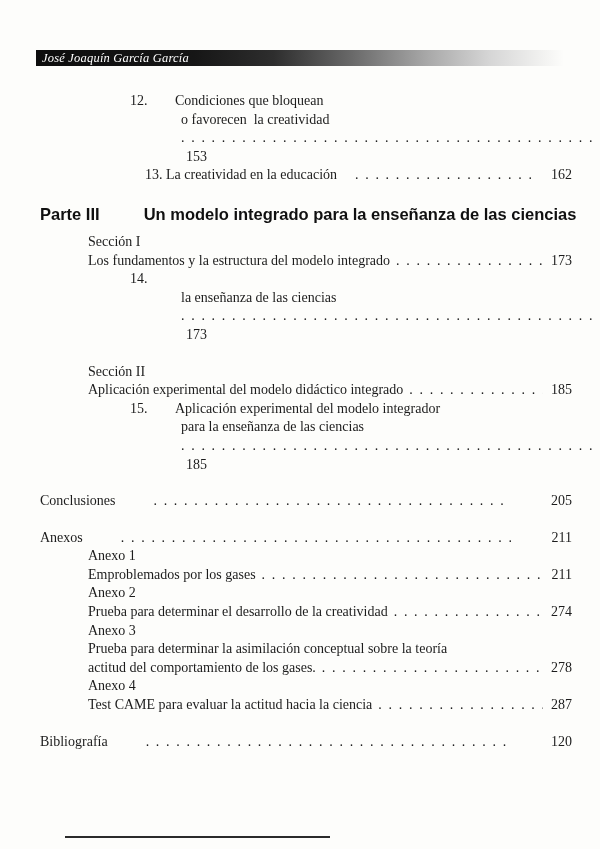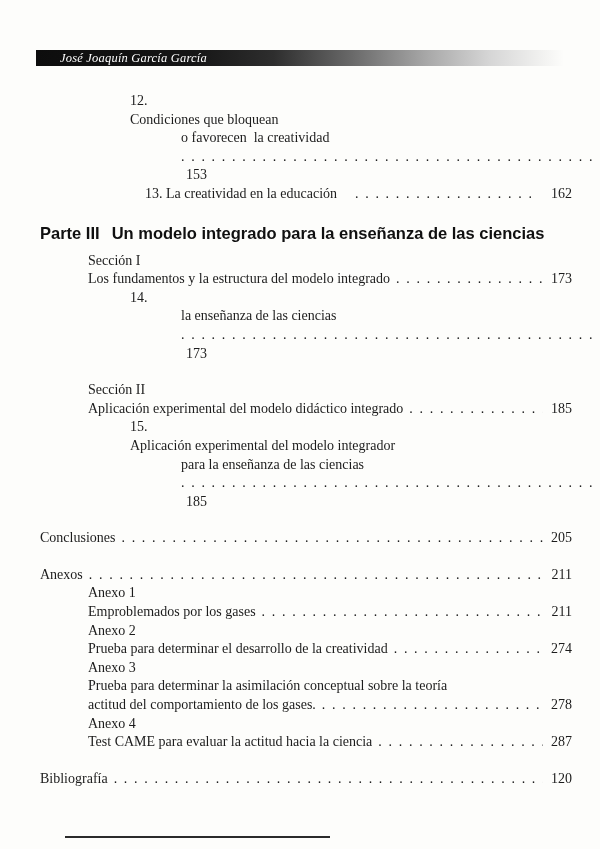--- a/index.html
+++ b/index.html
@@ -19,41 +19,41 @@
     width: 528px; height: 16px;
     background: linear-gradient(to right,
       #0d0d0d 0%, #161616 30%, #2e2e2e 45%,
       #6a6a6a 60%, #a8a8a8 74%, #d6d6d6 86%, #fdfdfb 100%);
     display: flex; align-items: center;
   }
   .header-author {
     font-style: italic;
     font-size: 12.5px;
     color: #ffffff;
-    padding-left: 24px;
+    padding-left: 6px;
     letter-spacing: 0.2px;
     white-space: nowrap;
   }
 
   
   .toc {
     position: absolute;
     left: 0; top: 92px;
     width: 600px;
     padding: 0 28px 0 40px;
     box-sizing: border-box;
     font-size: 14px;
     line-height: 18.6px;
   }
   .row { display: flex; align-items: baseline; }
-  .row.gap { margin-top: 18px; }
+  .row.gap { margin-top: 18px; gap: 32px; }
 
   .row.l0   { padding-left: 0; }
   .row.l1   { padding-left: 48px; }
-  .row.lnum { padding-left: 90px; flex-direction: column; }
+  .row.lnum { padding-left: 90px; }
   .row.num2 { padding-left: 105px; gap: 12px; }
   .row.cont { padding-left: 135px; flex-direction: column; }
 
   .no  { flex: none; width: 45px; }
   .txt { white-space: pre-wrap; flex: none; max-width: 100%; }
 
   .dots {
     flex: 1 1 auto;
     min-width: 0;
     overflow: hidden;

